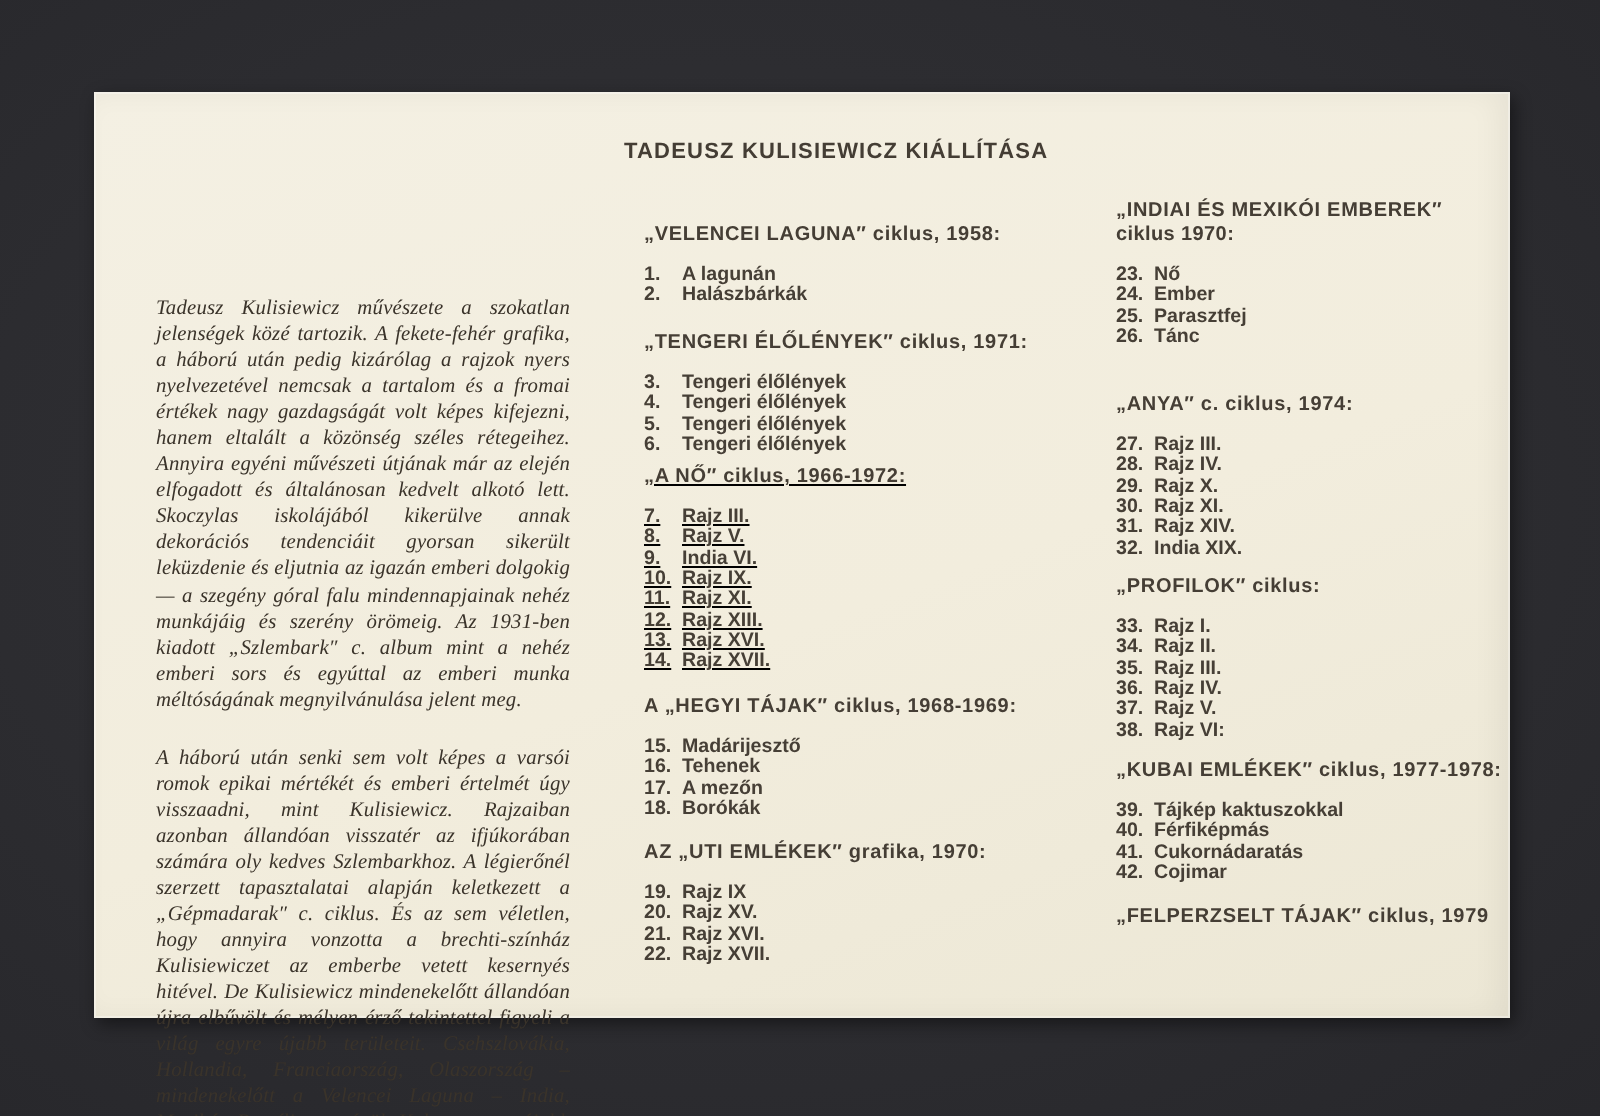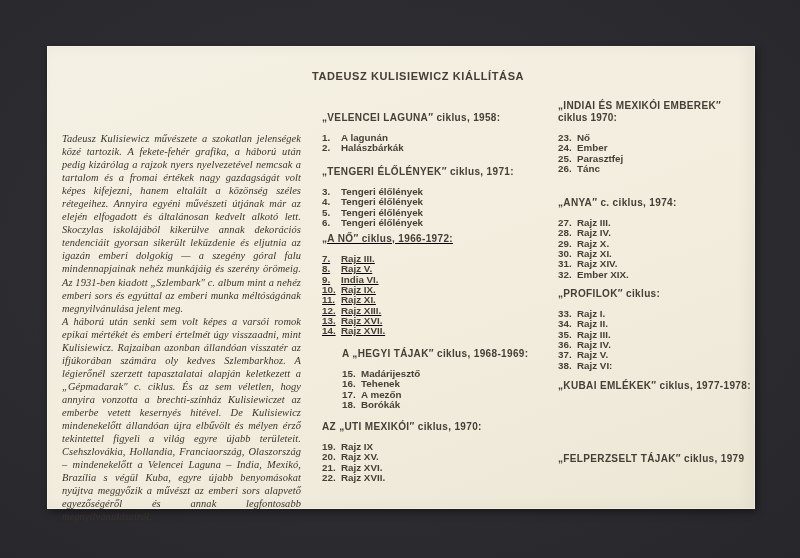--- a/index.html
+++ b/index.html
@@ -16,21 +16,21 @@
     position: absolute; left: 47px; top: 46px; width: 708px; height: 463px;
     background: linear-gradient(160deg, #f4f0e3 0%, #f2eddd 55%, #ece7d5 100%);
     box-shadow: inset 0 0 0 1px rgba(255,255,255,0.35), inset -6px 0 14px rgba(0,0,0,0.05), 2px 3px 8px rgba(0,0,0,0.45);
   }
   
   .col-essay {
     position: absolute; left: 15px; top: 86px; width: 239px;
     color: #3a332a;
   }
   .essay-p {
-    margin: 0; padding: 0;
+    margin: 16px; padding: 0;
     font-family: "Liberation Serif", serif;
     font-style: italic;
     font-size: 10.4px; line-height: 13.05px;
     text-align: justify;
     letter-spacing: 0.1px;
   }
   
   .col-mid  { position: absolute; left: 265px; top: 24px; width: 225px; height: 430px; }
   .col-right{ position: absolute; left: 509px; top: 22px; width: 210px; height: 440px; margin-top: 32px; }
   .title {
@@ -44,21 +44,21 @@
     font-size: 10px; font-weight: 700; letter-spacing: 0.35px;
     color: #453e35; line-height: 12px; white-space: nowrap;
   }
   .sec-heading2 { letter-spacing: 0.2px; }
   .items { margin-top: 9px; }
   .item { display: flex; line-height: 10.35px; font-size: 9.8px; font-weight: 700; color: #463f36; }
   .item .num { width: 15px; text-align: left; flex: 0 0 15px; }
   .item .lbl { margin-left: 4px; white-space: nowrap; }
   
   .mid-s0 { top: 42px; }  .mid-s1 { top: 96px; }  .mid-s2 { top: 163px; text-decoration: underline; }
-  .mid-s3 { top: 278px; margin-left: 20px; } .mid-s4 { top: 351px; }
+  .mid-s3 { top: 278px; } .mid-s4 { top: 351px; }
   .right-s0 { top: 0; }    .right-s1 { top: 97px; } .right-s2 { top: 188px; }
   .right-s3 { top: 280px; }.right-s4 { top: 353px; }
 </style>
 </head>
 <body>
 
 <div class="stage">
   <div class="paper">
 
     <div class="col-essay">
@@ -155,21 +155,21 @@
                 <span class="num">17.</span>
                 <span class="lbl">A mezőn</span>
               </div>
               <div class="item">
                 <span class="num">18.</span>
                 <span class="lbl">Borókák</span>
               </div>
             </div>
           </div>
           <div class="section mid-s4">
-            <div class="sec-heading">AZ „UTI MEXIKÓI″ ciklus, 1970:</div>
+            <div class="sec-heading">AZ „UTI EMLÉKEK″ grafika, 1970:</div>
             <div class="items">
               <div class="item">
                 <span class="num">19.</span>
                 <span class="lbl">Rajz IX</span>
               </div>
               <div class="item">
                 <span class="num">20.</span>
                 <span class="lbl">Rajz XV.</span>
               </div>
               <div class="item">
@@ -227,21 +227,21 @@
               <div class="item">
                 <span class="num">30.</span>
                 <span class="lbl">Rajz XI.</span>
               </div>
               <div class="item">
                 <span class="num">31.</span>
                 <span class="lbl">Rajz XIV.</span>
               </div>
               <div class="item">
                 <span class="num">32.</span>
-                <span class="lbl">Ember XIX.</span>
+                <span class="lbl">India XIX.</span>
               </div>
             </div>
           </div>
           <div class="section right-s2">
             <div class="sec-heading">„PROFILOK″ ciklus:</div>
             <div class="items">
               <div class="item">
                 <span class="num">33.</span>
                 <span class="lbl">Rajz I.</span>
               </div>
@@ -262,20 +262,38 @@
                 <span class="lbl">Rajz V.</span>
               </div>
               <div class="item">
                 <span class="num">38.</span>
                 <span class="lbl">Rajz VI:</span>
               </div>
             </div>
           </div>
           <div class="section right-s3">
             <div class="sec-heading">„KUBAI EMLÉKEK″ ciklus, 1977-1978:</div>
+            <div class="items">
+              <div class="item">
+                <span class="num">39.</span>
+                <span class="lbl">Tájkép kaktuszokkal</span>
+              </div>
+              <div class="item">
+                <span class="num">40.</span>
+                <span class="lbl">Férfiképmás</span>
+              </div>
+              <div class="item">
+                <span class="num">41.</span>
+                <span class="lbl">Cukornádaratás</span>
+              </div>
+              <div class="item">
+                <span class="num">42.</span>
+                <span class="lbl">Cojimar</span>
+              </div>
+            </div>
           </div>
           <div class="section right-s4">
             <div class="sec-heading">„FELPERZSELT TÁJAK″ ciklus, 1979</div>
             <div class="items"></div>
           </div>
         </div>
     </div>
 
   </div>
 </div>

